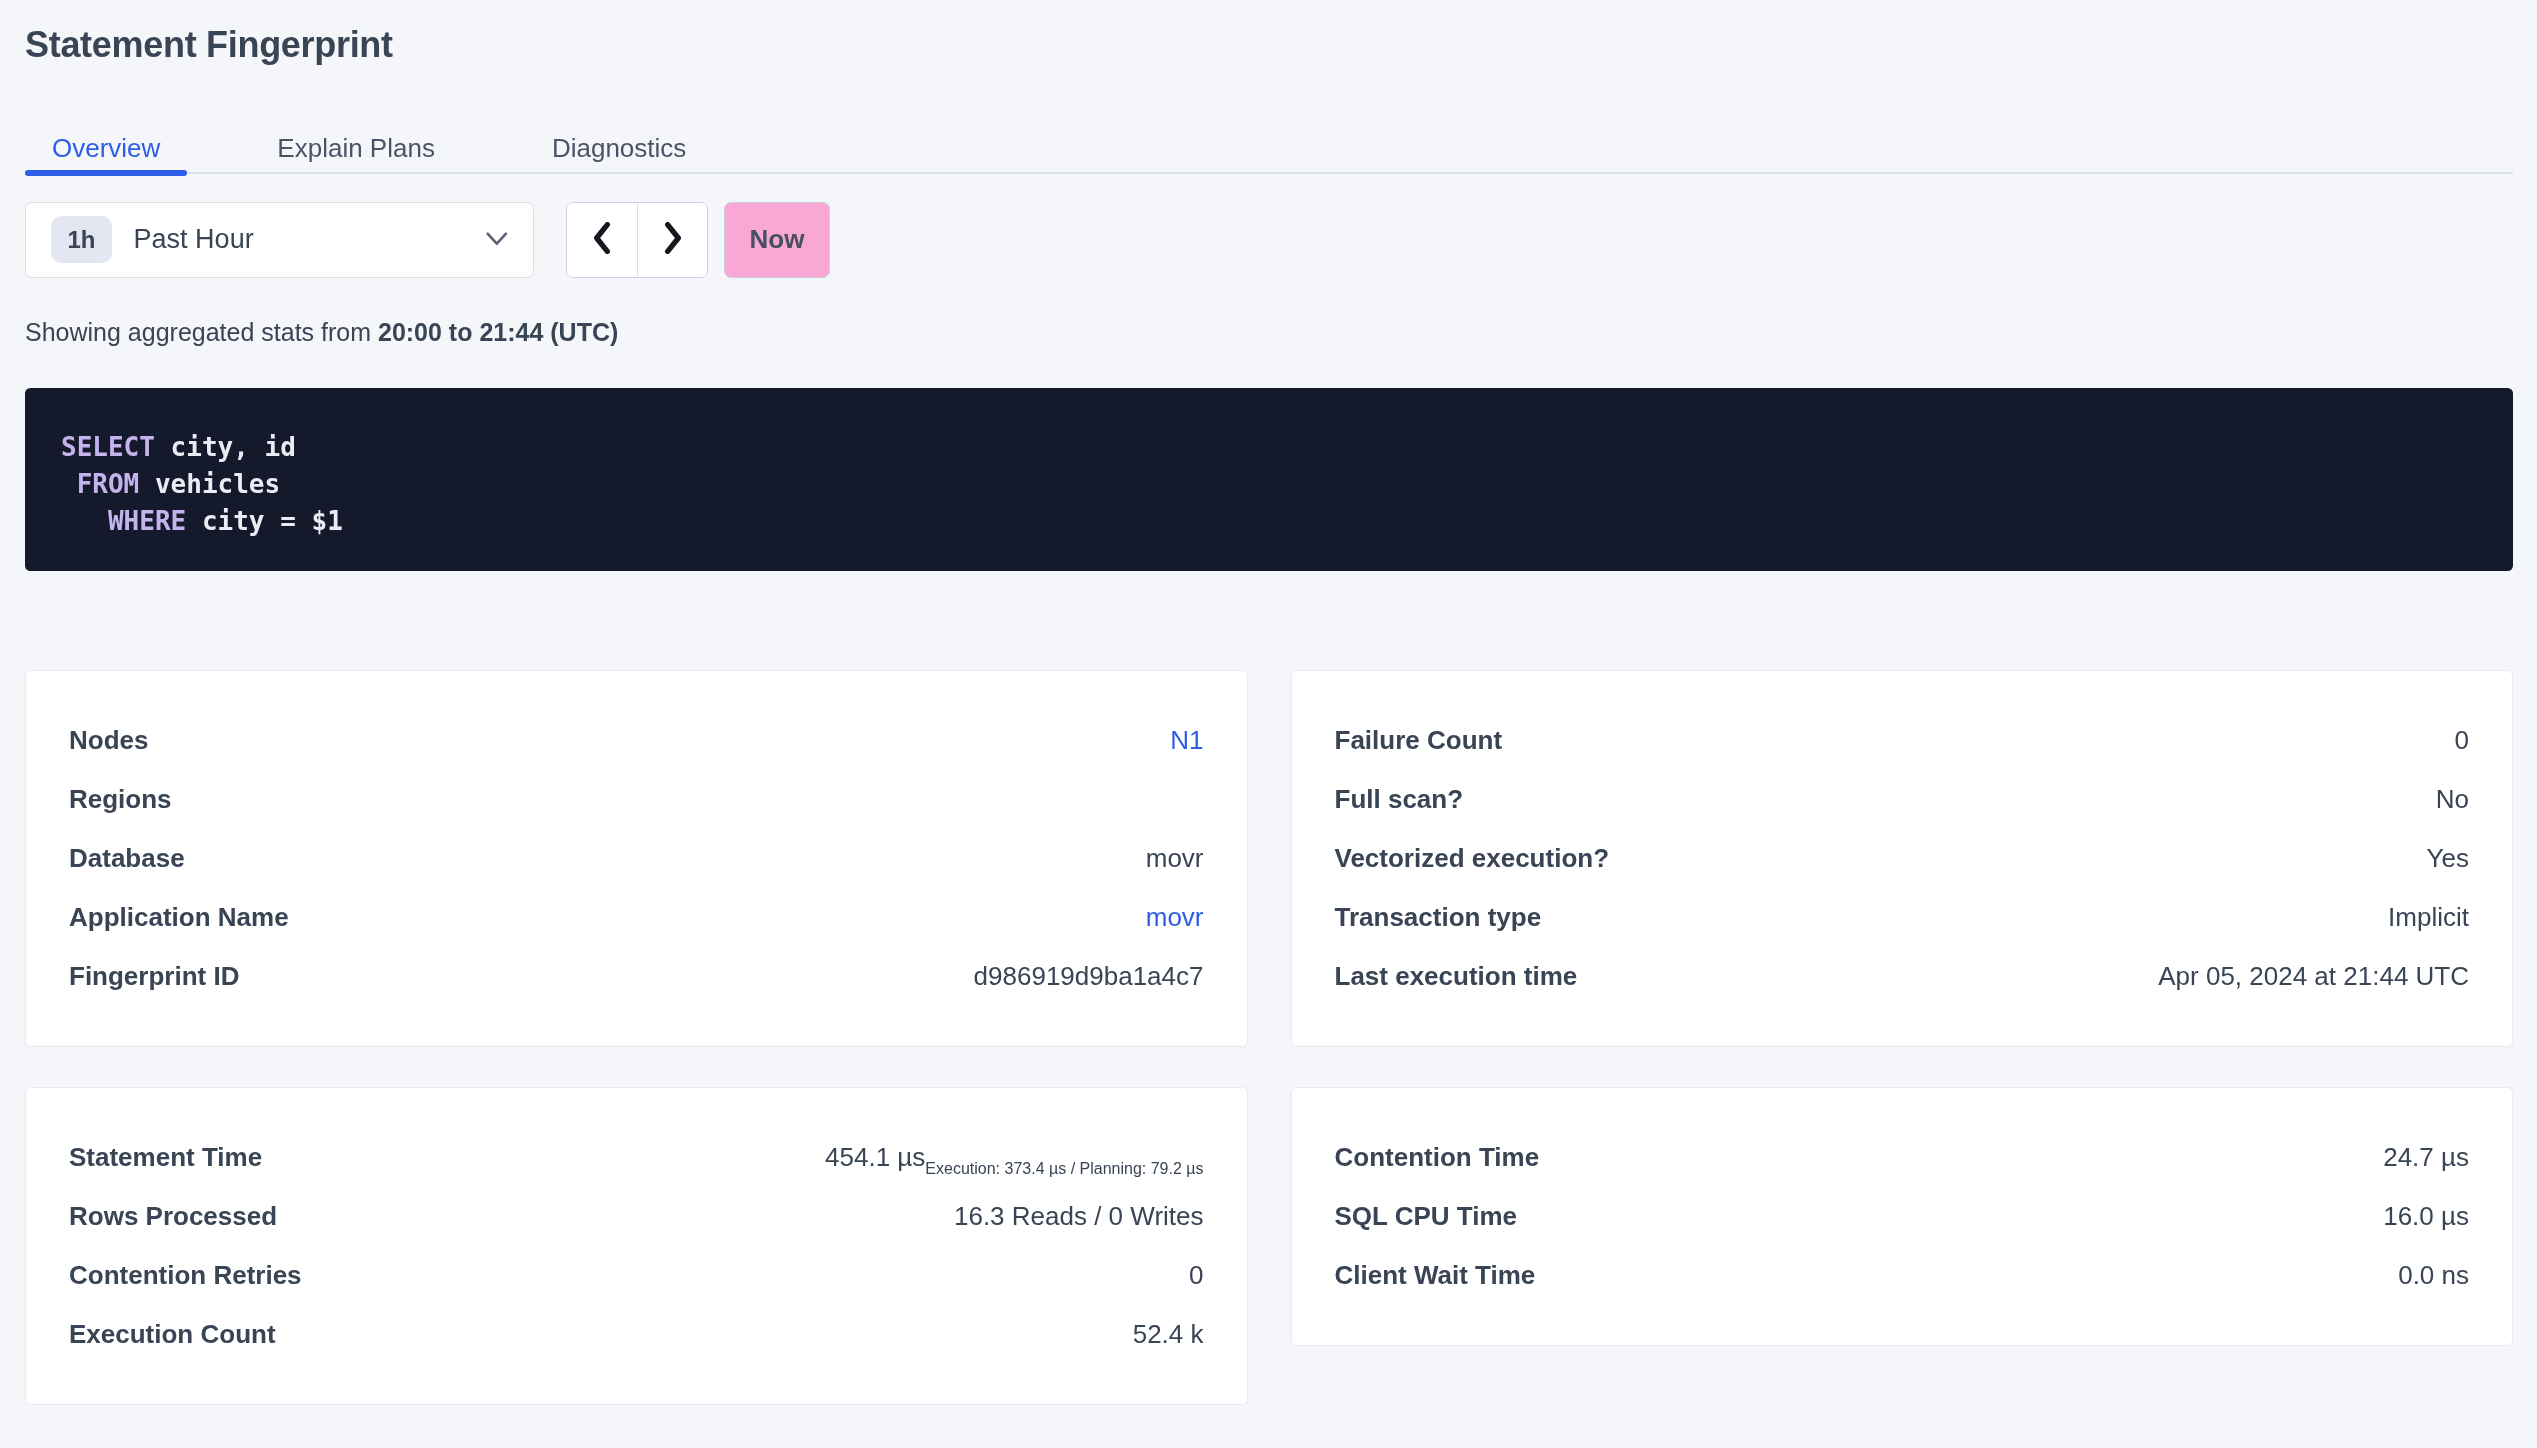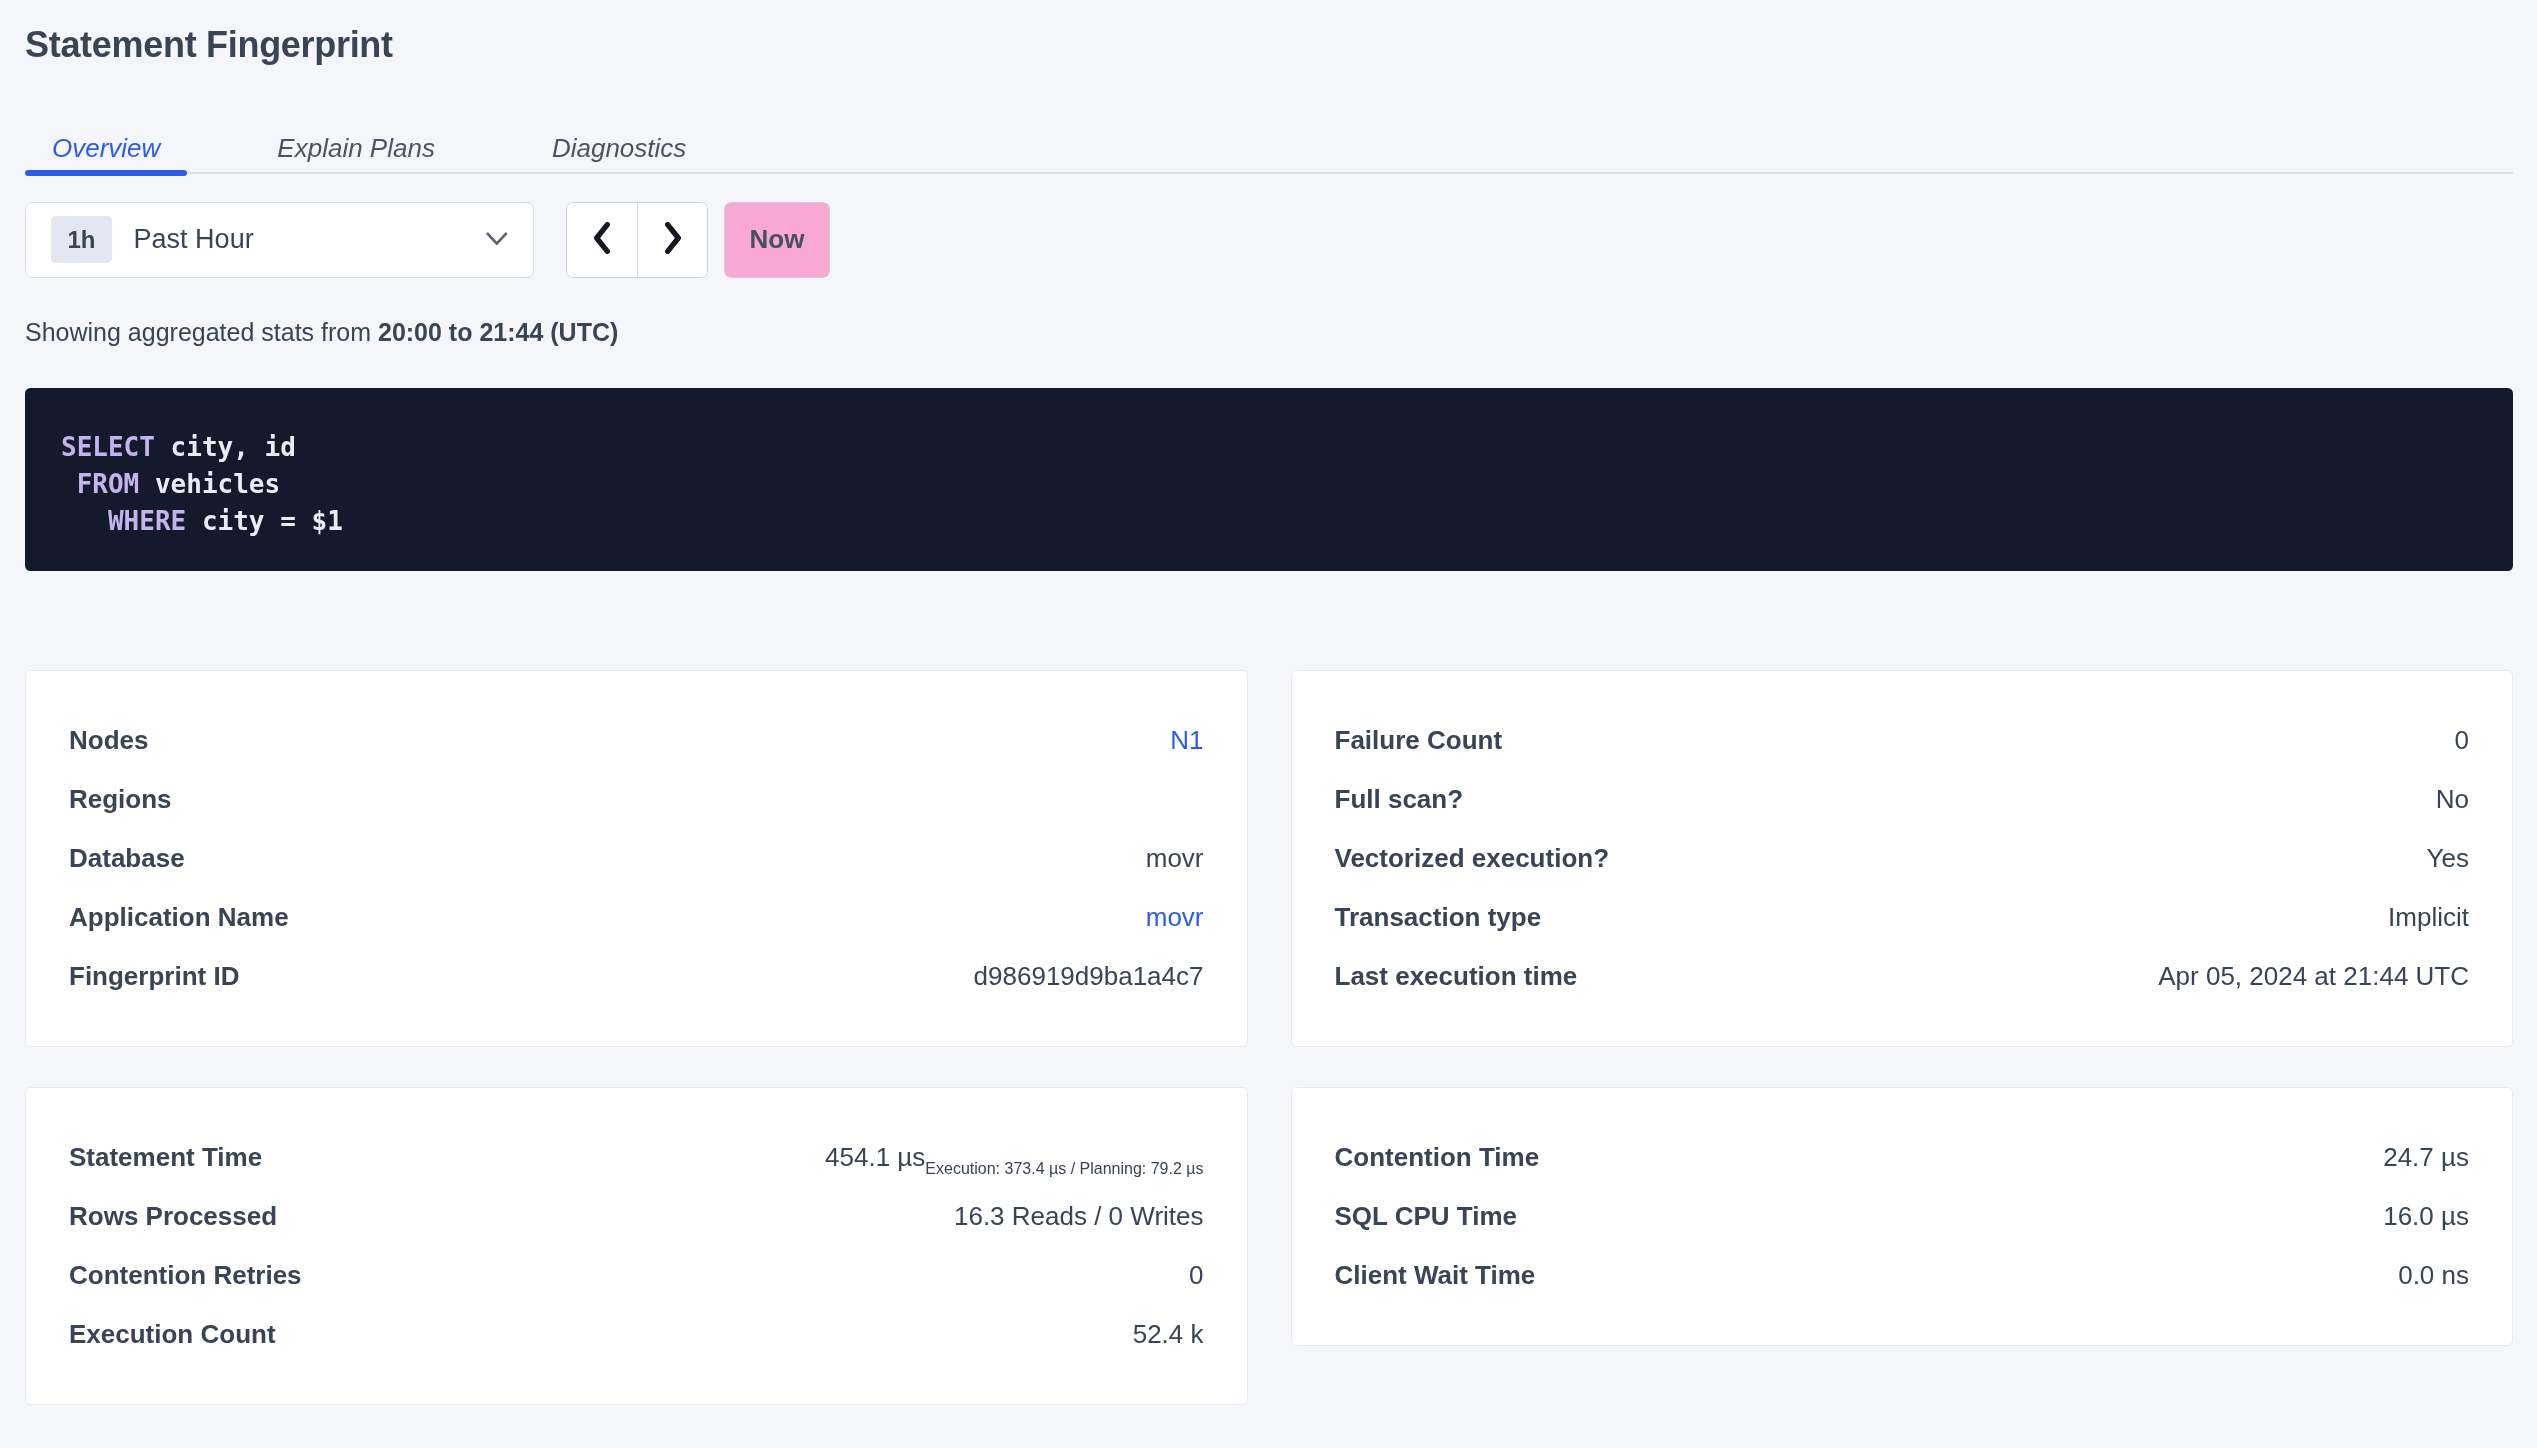--- a/index.html
+++ b/index.html
@@ -12,39 +12,39 @@
   html,body{width:2538px; height:1449px; overflow:hidden;}
   body{
     background:var(--bg);
     font-family:"Liberation Sans", sans-serif;
     color:var(--text);
   }
   .page{width:2538px; height:1151px; padding:23.4px 25px 0 25px;}
   .page-title{font-size:36px; font-weight:700; line-height:43px; letter-spacing:-0.3px;}
 
   
-  .tabs{display:flex; margin-top:67px; border-bottom:2.7px solid var(--tab-border);font-style:italic;}
+  .tabs{display:flex; margin-top:67px; border-bottom:2.7px solid var(--tab-border);}
   .tab{
     position:relative; font-size:26px; line-height:31px; color:var(--muted);
     padding:0 27px 7.2px 27px; margin-right:63px; cursor:pointer; white-space:nowrap;
   }
   .tab.active{color:var(--blue); font-weight:400;}
   .tab.active::after{
     content:""; position:absolute; left:0; right:0; bottom:-4.5px;
     height:6.3px; border-radius:3.6px; background:var(--blue);
   }
 
   
   .controls{display:flex; align-items:center; margin-top:28px;}
   .dropdown{
     width:509px; height:76px; background:#fff; border:1.8px solid var(--dd-border);
     border-radius:7.2px; display:flex; align-items:center; padding:0 25px; cursor:pointer;
   }
   .range-badge{
-    background:var(--badge-bg); border-radius:5px; width:61px; height:47px;
+    background:var(--badge-bg); border-radius:10px; width:61px; height:47px;
     display:flex; align-items:center; justify-content:center;
     font-size:24px; font-weight:700; color:var(--text);
   }
   .range-label{margin-left:21.6px; font-size:27px; color:var(--text);}
   .dd-caret{margin-left:auto; display:flex; align-items:center;}
   .btn-group{
     display:flex; margin-left:32px; background:#fff; border:1.8px solid var(--btn-border);
     border-radius:7.2px; height:76px; overflow:hidden;
   }
   .pager-btn{

